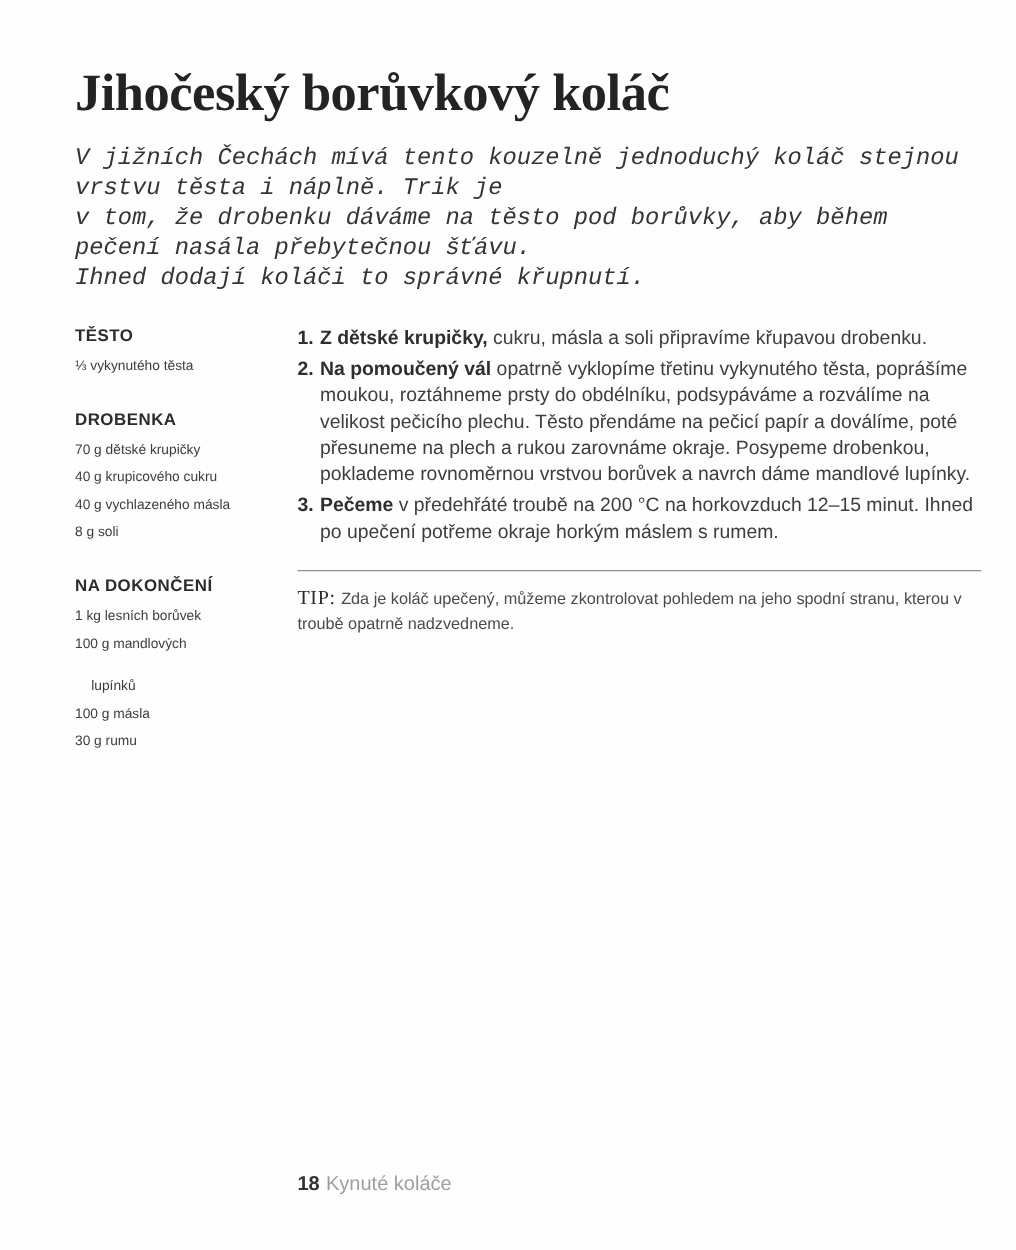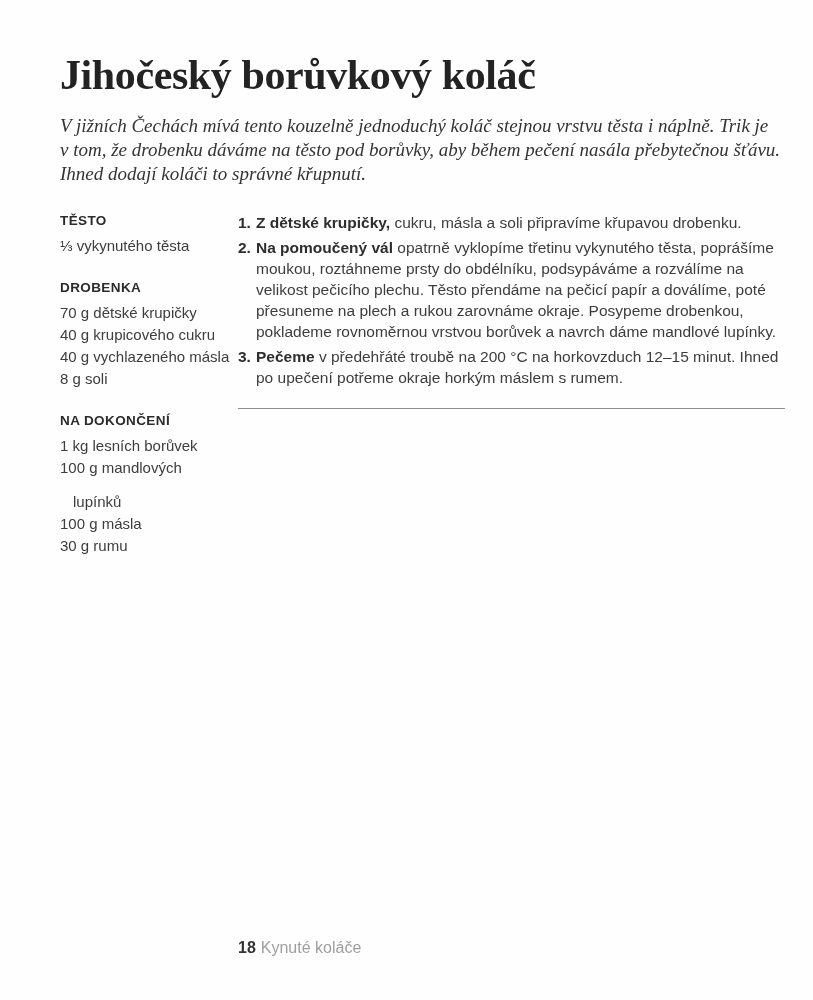--- a/index.html
+++ b/index.html
@@ -24,38 +24,38 @@
     color: #232323;
   }
   .intro {
     margin: 16px 0 0 0;
     font-family: "Liberation Serif", serif;
     font-style: italic;
     font-size: 19px;
     line-height: 24px;
     color: #343434;
   }
-  .intro-line { display: block; }
+  .intro-line { display: block; font-family: Liberation Mono, monospace; }
 
   .columns { display: flex; margin-top: 26px; }
 
   
   .ingredients { flex: 0 0 178px; width: 178px; padding-right: 8px; }
   .ing-section { margin: 0; }
   .ing-section + .ing-section { margin-top: 24px; }
   .ing-heading {
     margin: 0 0 7px 0;
     font-size: 13.5px;
     line-height: 17px;
     font-weight: 700;
     letter-spacing: 0.4px;
     color: #2b2b2b;
   }
   .ing-line {
-    font-size: 15px;
+    font-size: 11px;
     line-height: 19px;
     margin-bottom: 3px;
     color: #3d3d3d;
   }
   .ing-line.no-gap { margin-bottom: 15px; }
   .ing-line.cont { padding-left: 13px; }
 
   
   .method { flex: 1; }
   .step { display: flex; margin-bottom: 4px; }
@@ -158,20 +158,24 @@
         <p class="step-text"><b class="step-lead">Na pomoučený vál</b> <span>opatrně vyklopíme třetinu vykynutého těsta, poprášíme moukou, roztáhneme prsty do obdélníku, podsypáváme a rozválíme na velikost pečicího plechu. Těsto přendáme na pečicí papír a doválíme, poté přesuneme na plech a rukou zarovnáme okraje. Posypeme drobenkou, poklademe rovnoměrnou vrstvou borůvek a navrch dáme mandlové lupínky.</span></p>
       </div>
 
       <div class="step">
         <span class="step-num">3.</span>
         <p class="step-text"><b class="step-lead">Pečeme</b> <span>v předehřáté troubě na 200 °C na horkovzduch 12–15 minut. Ihned po upečení potřeme okraje horkým máslem s rumem.</span></p>
       </div>
 
       <hr class="tip-divider">
 
+      <p class="tip">
+        <span class="tip-label">TIP:</span>
+        <span class="tip-text">Zda je koláč upečený, můžeme zkontrolovat pohledem na jeho spodní stranu, kterou v troubě opatrně nadzvedneme.</span>
+      </p>
 
     </div>
   </div>
 
   <footer class="page-footer">
     <span class="page-number">18</span><span class="chapter-name">Kynuté koláče</span>
   </footer>
 
 </div>
 

